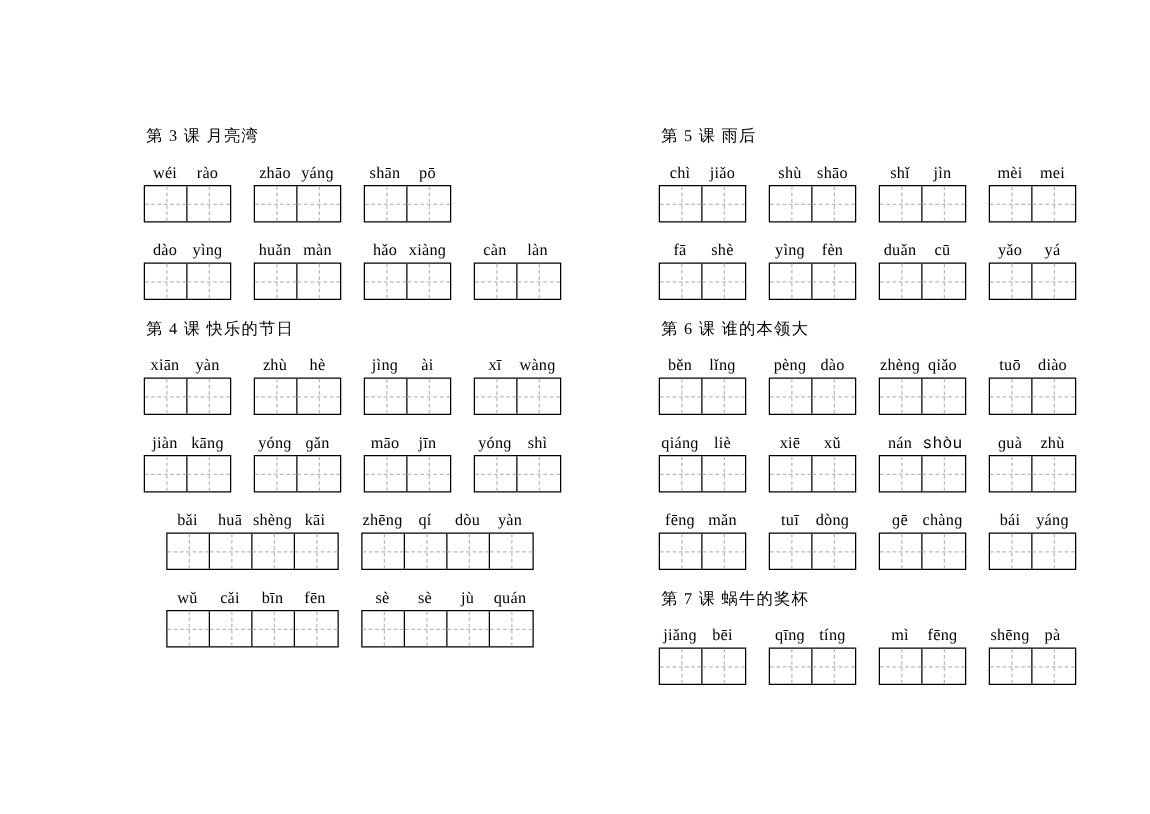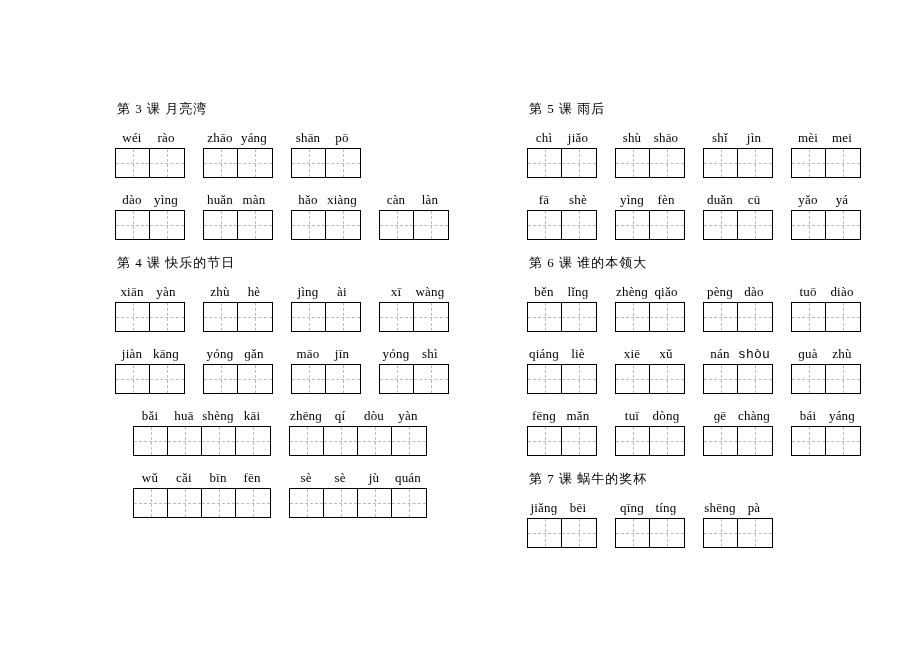--- a/index.html
+++ b/index.html
@@ -300,34 +300,34 @@
       <div class="section-title">第 6 课  谁的本领大</div>
       <div class="row">
         <div class="word-block">
           <div class="pinyin-line"><span style="width: 34px;">běn</span><span style="width: 34px;">lǐnɡ</span></div>
           <div class="boxes">
             <div class="cell" style="width: 34px;"></div>
             <div class="cell" style="width: 34px;"></div>
           </div>
         </div>
         <div class="word-block">
+          <div class="pinyin-line"><span style="width: 34px;">pènɡ</span><span style="width: 34px;">dào</span></div>
+          <div class="boxes">
+            <div class="cell" style="width: 34px;"></div>
+            <div class="cell" style="width: 34px;"></div>
+          </div>
+        </div>
+        <div class="word-block">
           <div class="pinyin-line"><span style="width: 34px;">zhènɡ</span><span style="width: 34px;">qiǎo</span></div>
           <div class="boxes">
             <div class="cell" style="width: 34px;"></div>
             <div class="cell" style="width: 34px;"></div>
           </div>
         </div>
         <div class="word-block">
-          <div class="pinyin-line"><span style="width: 34px;">pènɡ</span><span style="width: 34px;">dào</span></div>
-          <div class="boxes">
-            <div class="cell" style="width: 34px;"></div>
-            <div class="cell" style="width: 34px;"></div>
-          </div>
-        </div>
-        <div class="word-block">
           <div class="pinyin-line"><span style="width: 34px;">tuō</span><span style="width: 34px;">diào</span></div>
           <div class="boxes">
             <div class="cell" style="width: 34px;"></div>
             <div class="cell" style="width: 34px;"></div>
           </div>
         </div>
       </div>
       <div class="row">
         <div class="word-block">
           <div class="pinyin-line"><span style="width: 34px;">qiánɡ</span><span style="width: 34px;">liè</span></div>
@@ -392,20 +392,27 @@
       <div class="row">
         <div class="word-block">
           <div class="pinyin-line"><span style="width: 34px;">jiǎnɡ</span><span style="width: 34px;">bēi</span></div>
           <div class="boxes">
             <div class="cell" style="width: 34px;"></div>
             <div class="cell" style="width: 34px;"></div>
           </div>
         </div>
         <div class="word-block">
           <div class="pinyin-line"><span style="width: 34px;">qīnɡ</span><span style="width: 34px;">tínɡ</span></div>
+          <div class="boxes">
+            <div class="cell" style="width: 34px;"></div>
+            <div class="cell" style="width: 34px;"></div>
+          </div>
+        </div>
+        <div class="word-block">
+          <div class="pinyin-line"><span style="width: 34px;">mì</span><span style="width: 34px;">fēnɡ</span></div>
           <div class="boxes">
             <div class="cell" style="width: 34px;"></div>
             <div class="cell" style="width: 34px;"></div>
           </div>
         </div>
         <div class="word-block">
           <div class="pinyin-line"><span style="width: 34px;">shēnɡ</span><span style="width: 34px;">pà</span></div>
           <div class="boxes">
             <div class="cell" style="width: 34px;"></div>
             <div class="cell" style="width: 34px;"></div>

